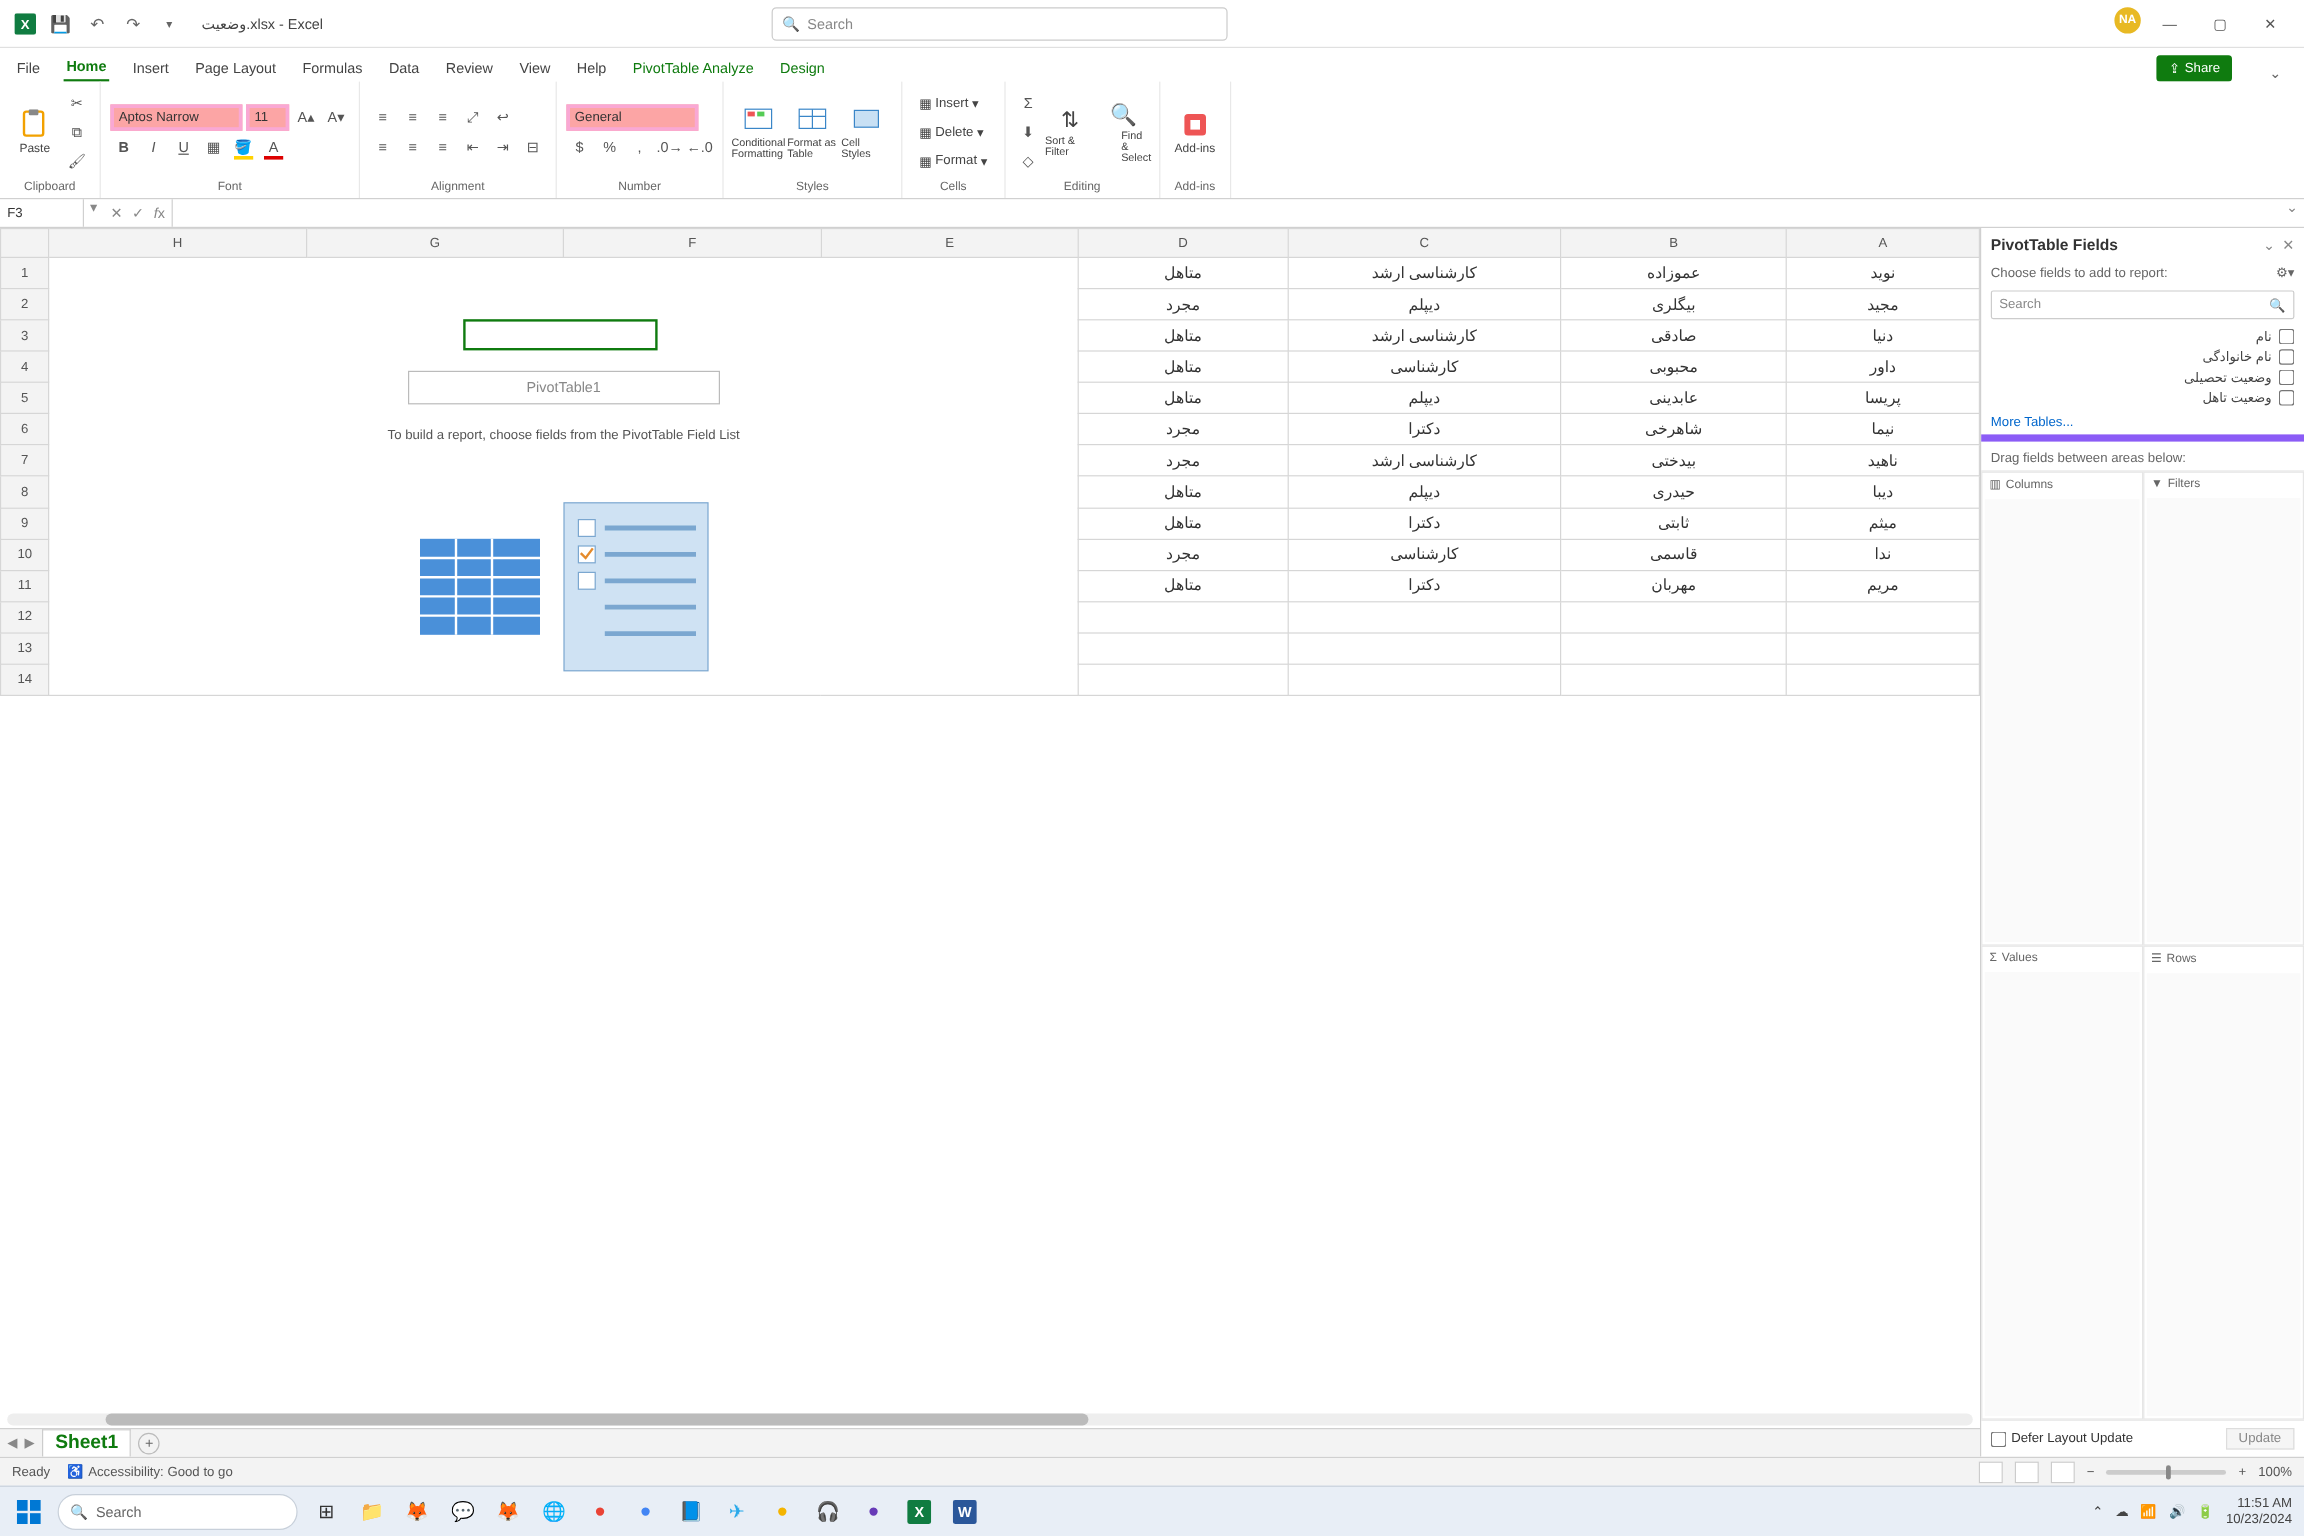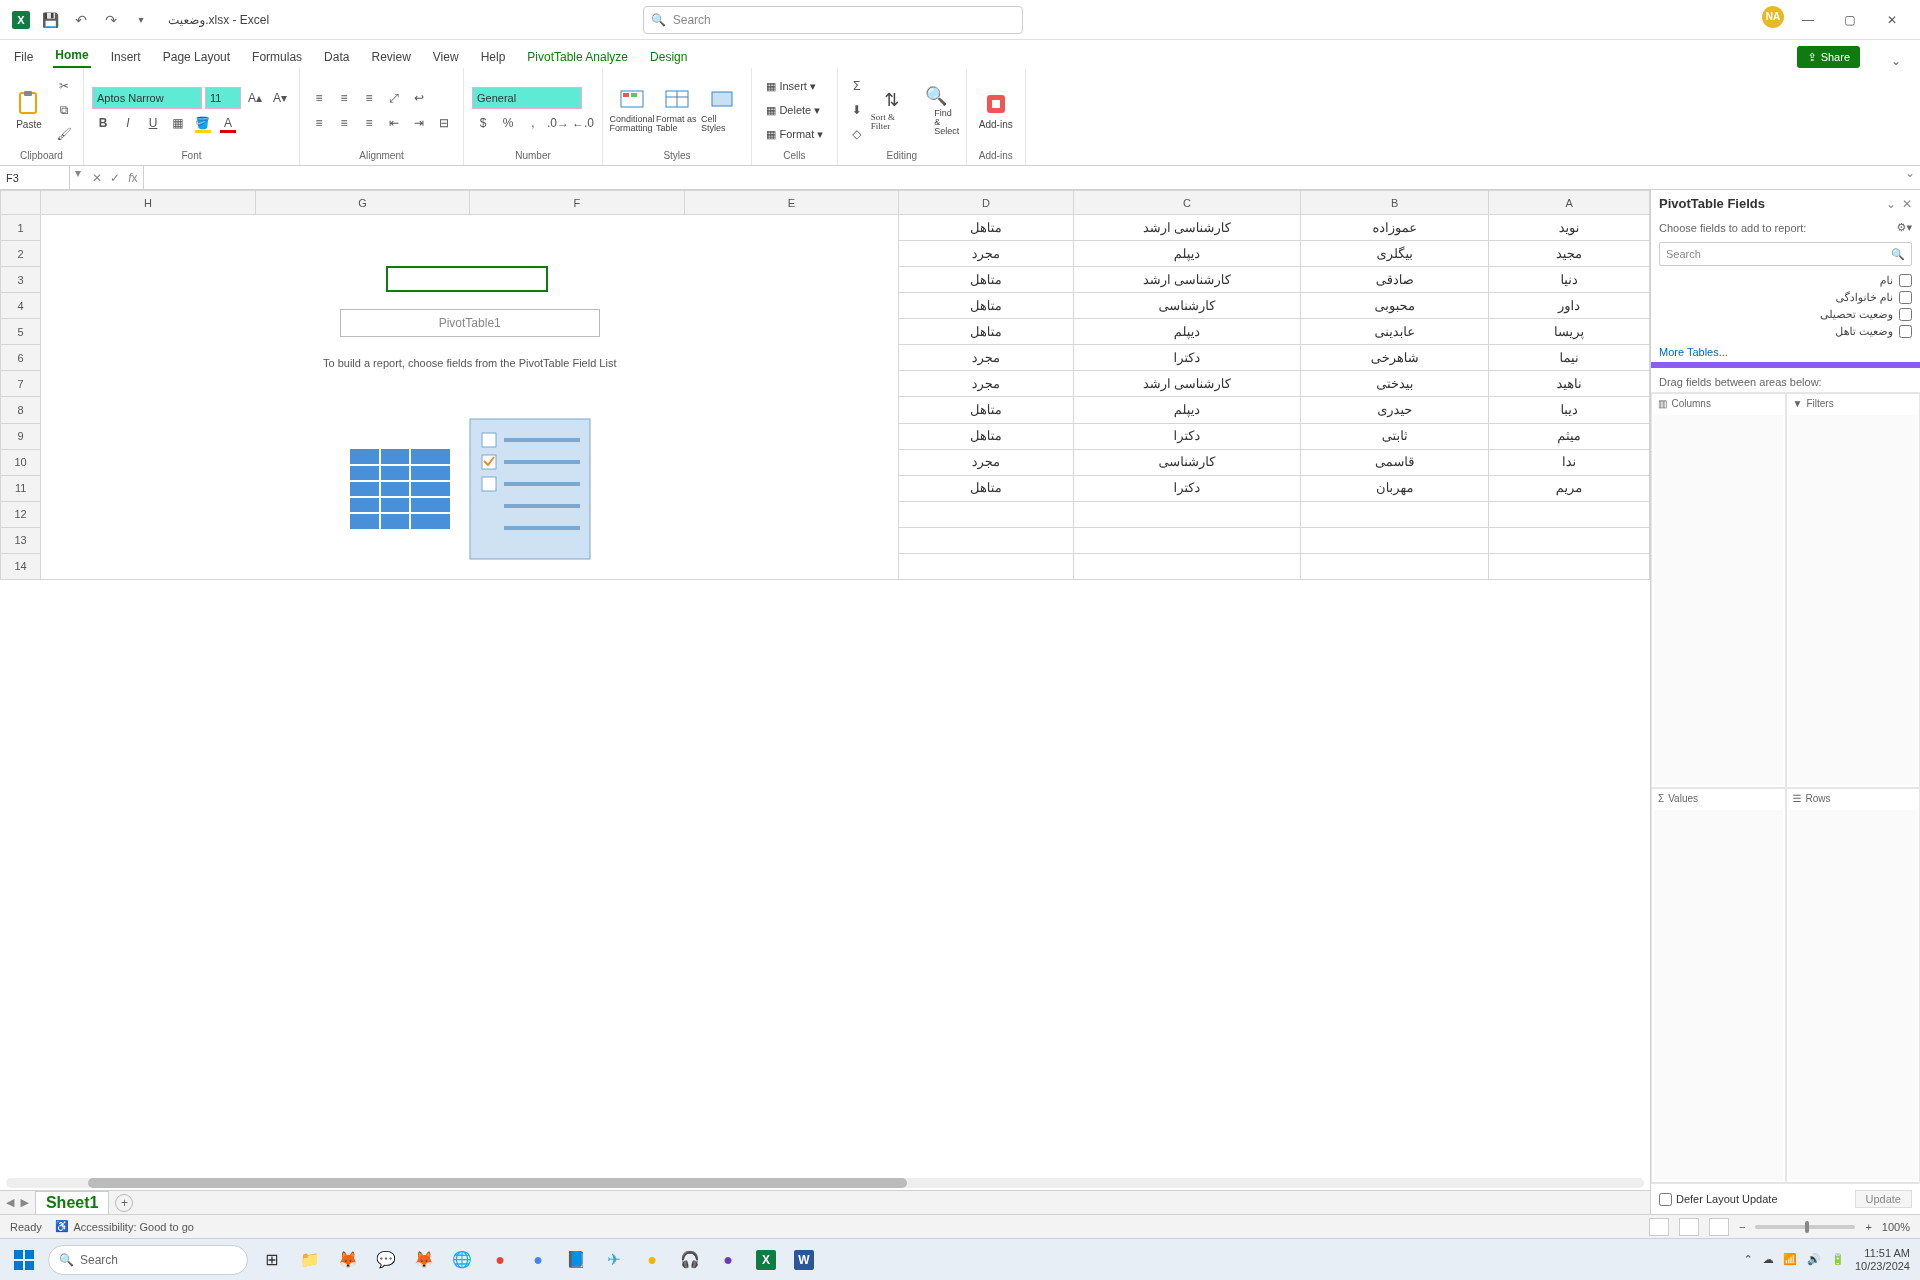--- a/index.html
+++ b/index.html
@@ -19,21 +19,21 @@
 .share { margin-left:auto; height:22px; padding:0 10px; background:#0f7b0f; color:#fff; font-size:11px; border-radius:3px; display:flex; align-items:center; gap:4px; }
 .ribbon-collapse { width:24px; display:flex; align-items:center; justify-content:center; color:#666; margin-left:6px; }
 
 .ribbon { height:98px; display:flex; border-bottom:1px solid #d0d0d0; background:#fff; }
 .rgroup { display:flex; flex-direction:column; border-right:1px solid #e8e8e8; padding:4px 8px 2px 8px; }
 .rgroup-row { display:flex; align-items:center; gap:3px; flex:1; }
 .rgroup-label { font-size:10px; color:#666; text-align:center; padding:2px 0; }
 .rbtn-lg { width:42px; height:66px; display:flex; flex-direction:column; align-items:center; justify-content:center; gap:2px; font-size:10px; color:#444; }
 .rbtn-lg svg,.rbtn-lg .ico { width:26px; height:26px; }
 .rbtn-sm { width:22px; height:22px; display:flex; align-items:center; justify-content:center; color:#555; font-size:12px; border-radius:2px; }
-.combo { height:22px; border:1px solid #f9a8d4; display:flex; align-items:center; padding:0 4px; font-size:11px; background:#5eead4; }
+.combo { height:22px; border:3px solid #f9a8d4; display:flex; align-items:center; padding:0 4px; font-size:11px; background:#fca5a5; }
 .rbtn-txt{height:22px;padding:0 6px;display:flex;align-items:center;gap:3px;font-size:11px;color:#444;}
 
 .fbar { height:24px; display:flex; border-bottom:1px solid #d0d0d0; }
 .namebox { width:70px; border-right:1px solid #d0d0d0; display:flex; align-items:center; padding:0 6px; font-size:11px; }
 .namebox-dd{width:16px;text-align:center;color:#888;}
 .fx-btns{display:flex;align-items:center;padding:0 6px;gap:8px;border-right:1px solid #d0d0d0;color:#888;}
 .formula{flex:1;padding:0 6px;display:flex;align-items:center;}
 
 .main { flex:1; display:flex; overflow:hidden; }
 .sheet-wrap { flex:1; display:flex; flex-direction:column; overflow:hidden; }
@@ -253,21 +253,21 @@
 
   <div class="rgroup">
     <div class="rgroup-row">
       <div style="display:flex;flex-direction:column;gap:2px;">
         <span class="rbtn-sm">Σ</span>
         <span class="rbtn-sm">⬇</span>
         <span class="rbtn-sm">◇</span>
       </div>
       <div class="rbtn-lg">
           <span style="font-size:18px;">⇅</span>
-          <span style="font-size:9px;line-height:1;font-family:Liberation Serif, serif;">Sort &amp; Filter</span>
+          <span style="font-size:9px;line-height:1;">Sort &amp; Filter</span>
         </div>
       <div class="rbtn-lg">
           <span style="font-size:18px;">🔍</span>
           <span style="font-size:9px;line-height:1;margin-left:20px;">Find &amp; Select</span>
         </div>
     </div>
     <div class="rgroup-label">Editing</div>
   </div>
 
   <div class="rgroup">

